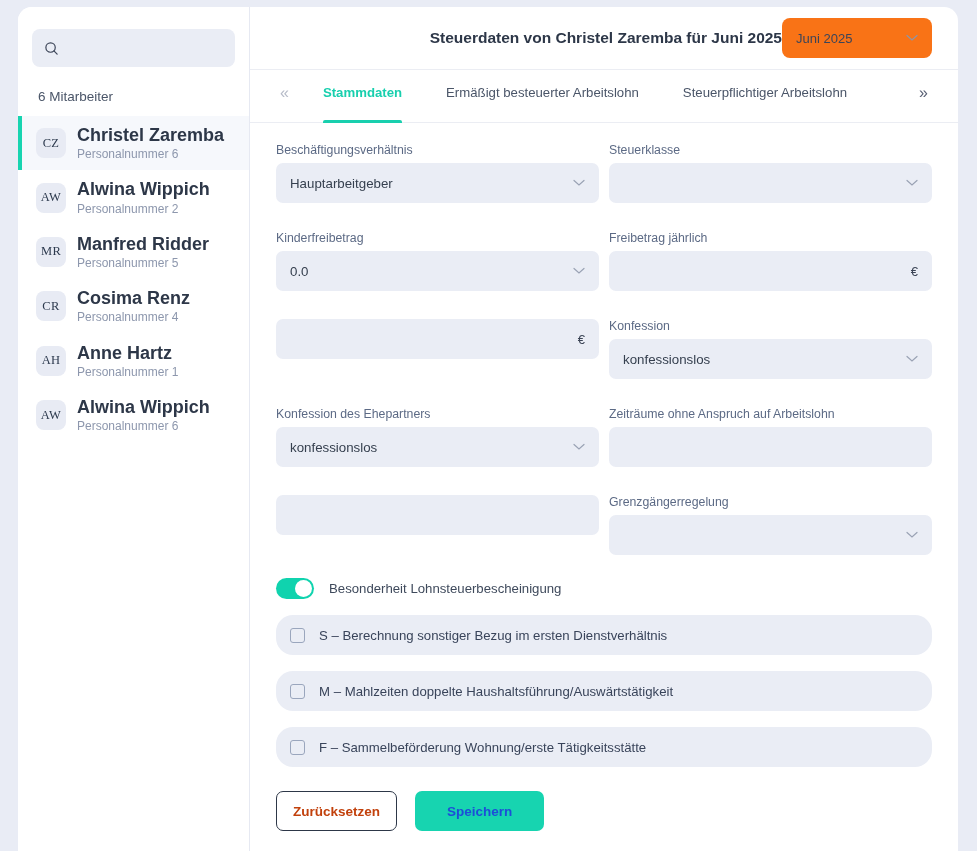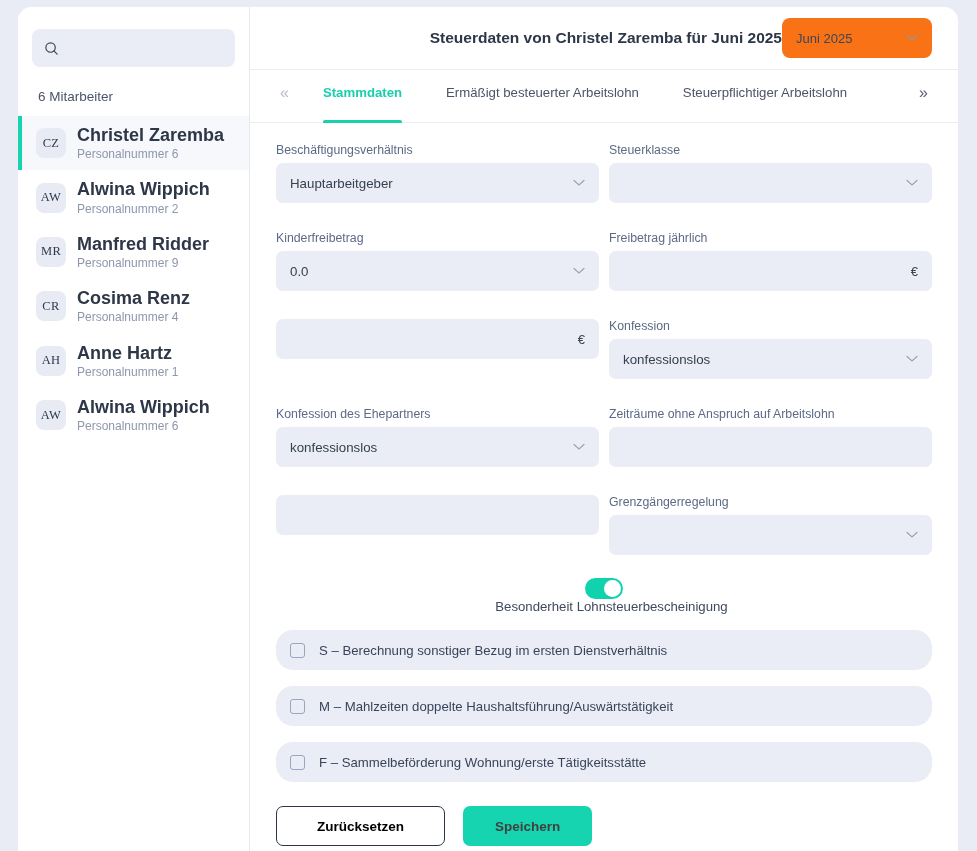--- a/index.html
+++ b/index.html
@@ -168,21 +168,21 @@
     justify-content: space-between;
   }
   .control.input { cursor: text; }
   .control .val { white-space: nowrap; overflow: hidden; }
   .suffix { color: #3b4455; font-size: 13px; }
   .chev { color: #9aa2b4; font-size: 11px; line-height: 1; }
 
   
   .toggle-row {
     display: flex; align-items: center;
-    margin-top: 5px; margin-bottom: 16px; flex-direction: column;
+    margin-top: 5px; margin-bottom: 16px;
   }
   .toggle {
     width: 38px; height: 21px;
     border-radius: 11px;
     background: #10d3ae;
     position: relative;
     cursor: pointer;
     flex-shrink: 0;
   }
   .toggle .knob {
@@ -228,26 +228,26 @@
     border-radius: 7px;
     font-size: 13.5px;
     font-weight: bold;
     display: flex; align-items: center; justify-content: center;
     cursor: pointer;
     font-family: "Liberation Sans", sans-serif;
   }
   .btn-secondary {
     background: #ffffff;
     border: 1.3px solid #2d3748;
-    color: #000000;
-    padding: 0 40px;
+    color: #c2410c;
+    padding: 0 16px;
   }
   .btn-primary {
     background: #17d4b0;
-    color: #404040;
+    color: #1d4ed8;
     padding: 0 32px;
     margin-left: 18px;
     border: none;
   }
 </style>
 </head>
 <body>
 
 <div class="app-card">
 
@@ -276,21 +276,21 @@
           <div class="avatar">AW</div>
           <div class="emp-text">
             <div class="emp-name">Alwina Wippich</div>
             <div class="emp-sub">Personalnummer 2</div>
           </div>
         </div>
         <div class="emp-item">
           <div class="avatar">MR</div>
           <div class="emp-text">
             <div class="emp-name">Manfred Ridder</div>
-            <div class="emp-sub">Personalnummer 9</div>
+            <div class="emp-sub">Personalnummer 5</div>
           </div>
         </div>
         <div class="emp-item">
           <div class="avatar">CR</div>
           <div class="emp-text">
             <div class="emp-name">Cosima Renz</div>
             <div class="emp-sub">Personalnummer 4</div>
           </div>
         </div>
         <div class="emp-item">

